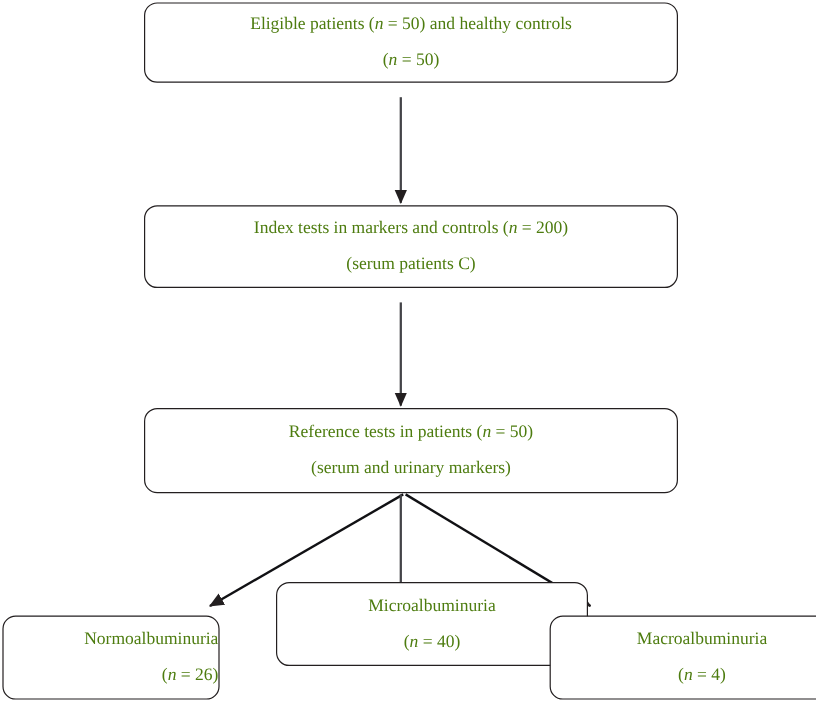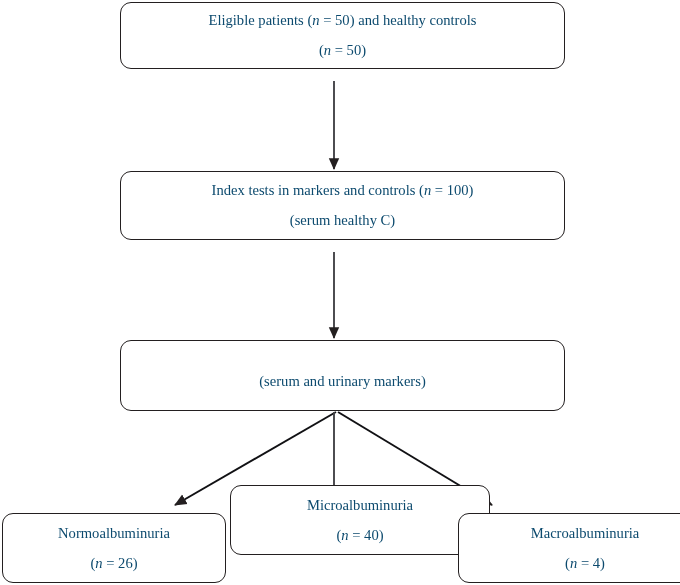--- a/index.html
+++ b/index.html
@@ -28,37 +28,37 @@
     border: 1.6px solid #231f20;
     border-radius: 11px;
     background: #ffffff;
     display: flex;
     flex-direction: column;
     align-items: center;
     justify-content: center;
     text-align: center;
     line-height: 1.30;
     font-size: 14.6px;
-    color: #0c4a6e;
+    color: #4d7c0f;
   }
   .node .line {
     display: block;
     white-space: nowrap;
   }
   .node .line.l2 {
     margin-top: 11px;
   }
   .ital {
     font-style: italic;
   }
   
   #node-eligible   { left: 120px; top: 2px;   width: 445px; height: 67px; }
   #node-index      { left: 120px; top: 171px; width: 445px; height: 69px; }
   #node-reference  { left: 120px; top: 340px; width: 445px; height: 71px; }
-  #node-normo      { left: 2px;   top: 513px; width: 224px; height: 70px; }
+  #node-normo      { left: 2px;   top: 513px; width: 181px; height: 70px; align-items: flex-end; }
   #node-micro      { left: 230px; top: 485px; width: 260px; height: 70px; }
   #node-macro      { left: 458px; top: 513px; width: 254px; height: 70px; }
 
   #connectors {
     position: absolute;
     left: 0;
     top: 0;
     width: 680px;
     height: 585px;
     pointer-events: none;
@@ -86,25 +86,26 @@
 
     <line x1="338" y1="412" x2="492" y2="505" stroke="#111114" stroke-width="2.0" marker-end="url(#arrowhead)"></line>
   </svg>
 
   <div class="node" id="node-eligible">
     <span class="line"><span>Eligible patients (</span><span class="ital">n</span><span> = 50) and healthy controls</span></span>
     <span class="line l2"><span>(</span><span class="ital">n</span><span> = 50)</span></span>
   </div>
 
   <div class="node" id="node-index">
-    <span class="line"><span>Index tests in markers and controls (</span><span class="ital">n</span><span> = 100)</span></span>
-    <span class="line l2"><span>(serum healthy C)</span><span class="ital"></span><span></span></span>
+    <span class="line"><span>Index tests in markers and controls (</span><span class="ital">n</span><span> = 200)</span></span>
+    <span class="line l2"><span>(serum patients C)</span><span class="ital"></span><span></span></span>
   </div>
 
   <div class="node" id="node-reference">
+    <span class="line"><span>Reference tests in patients (</span><span class="ital">n</span><span> = 50)</span></span>
     <span class="line l2"><span>(serum and urinary markers)</span><span class="ital"></span><span></span></span>
   </div>
 
   <div class="node" id="node-normo">
     <span class="line"><span>Normoalbuminuria</span><span class="ital"></span><span></span></span>
     <span class="line l2"><span>(</span><span class="ital">n</span><span> = 26)</span></span>
   </div>
 
   <div class="node" id="node-micro">
     <span class="line"><span>Microalbuminuria</span><span class="ital"></span><span></span></span>

